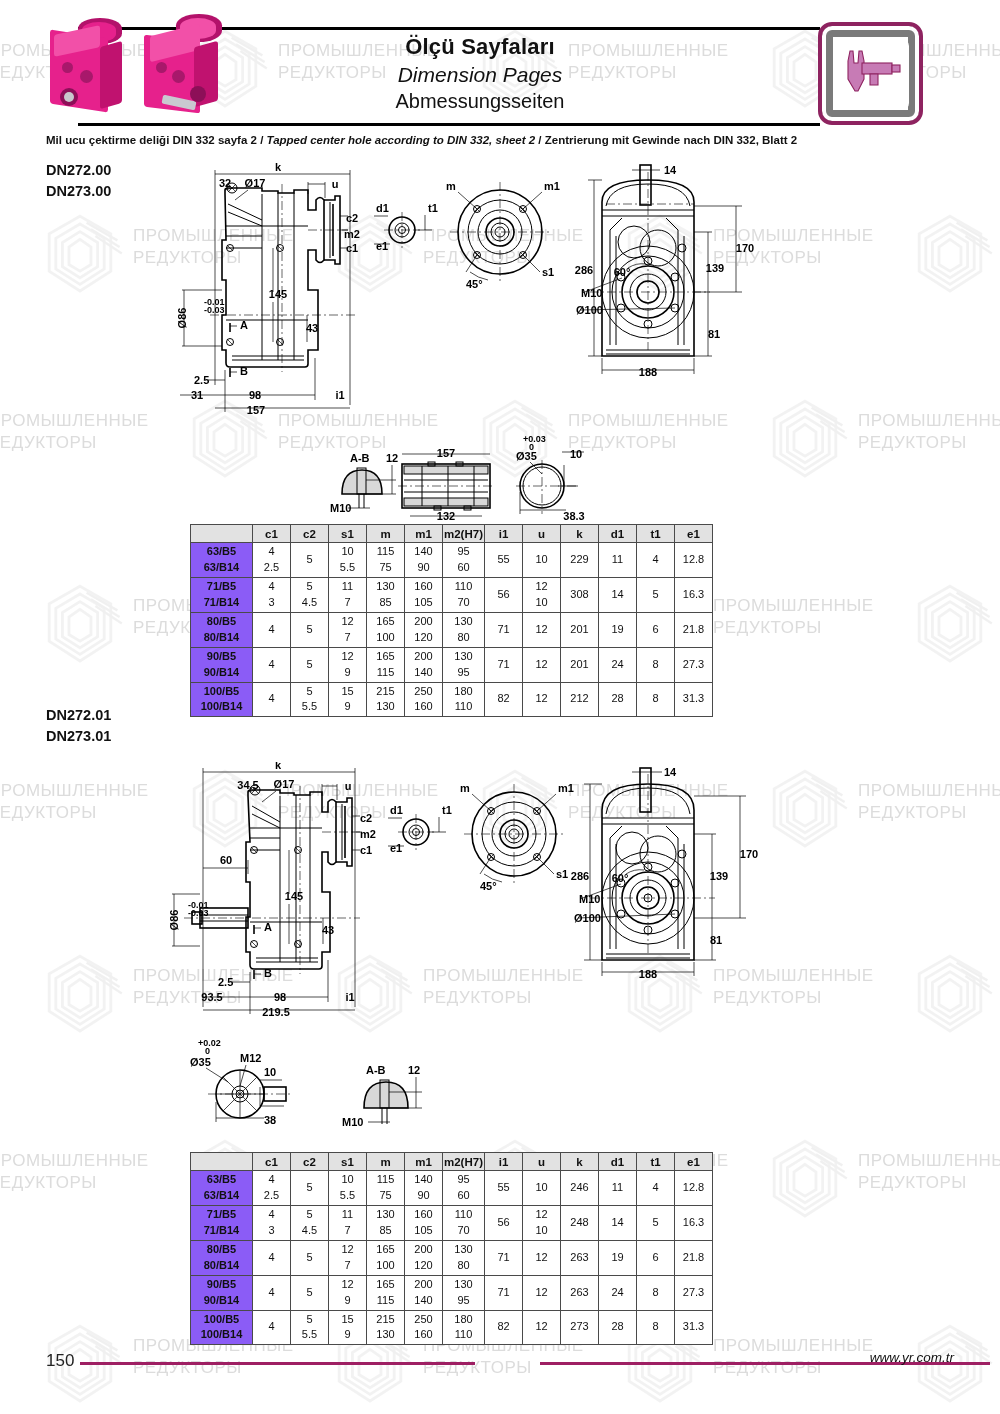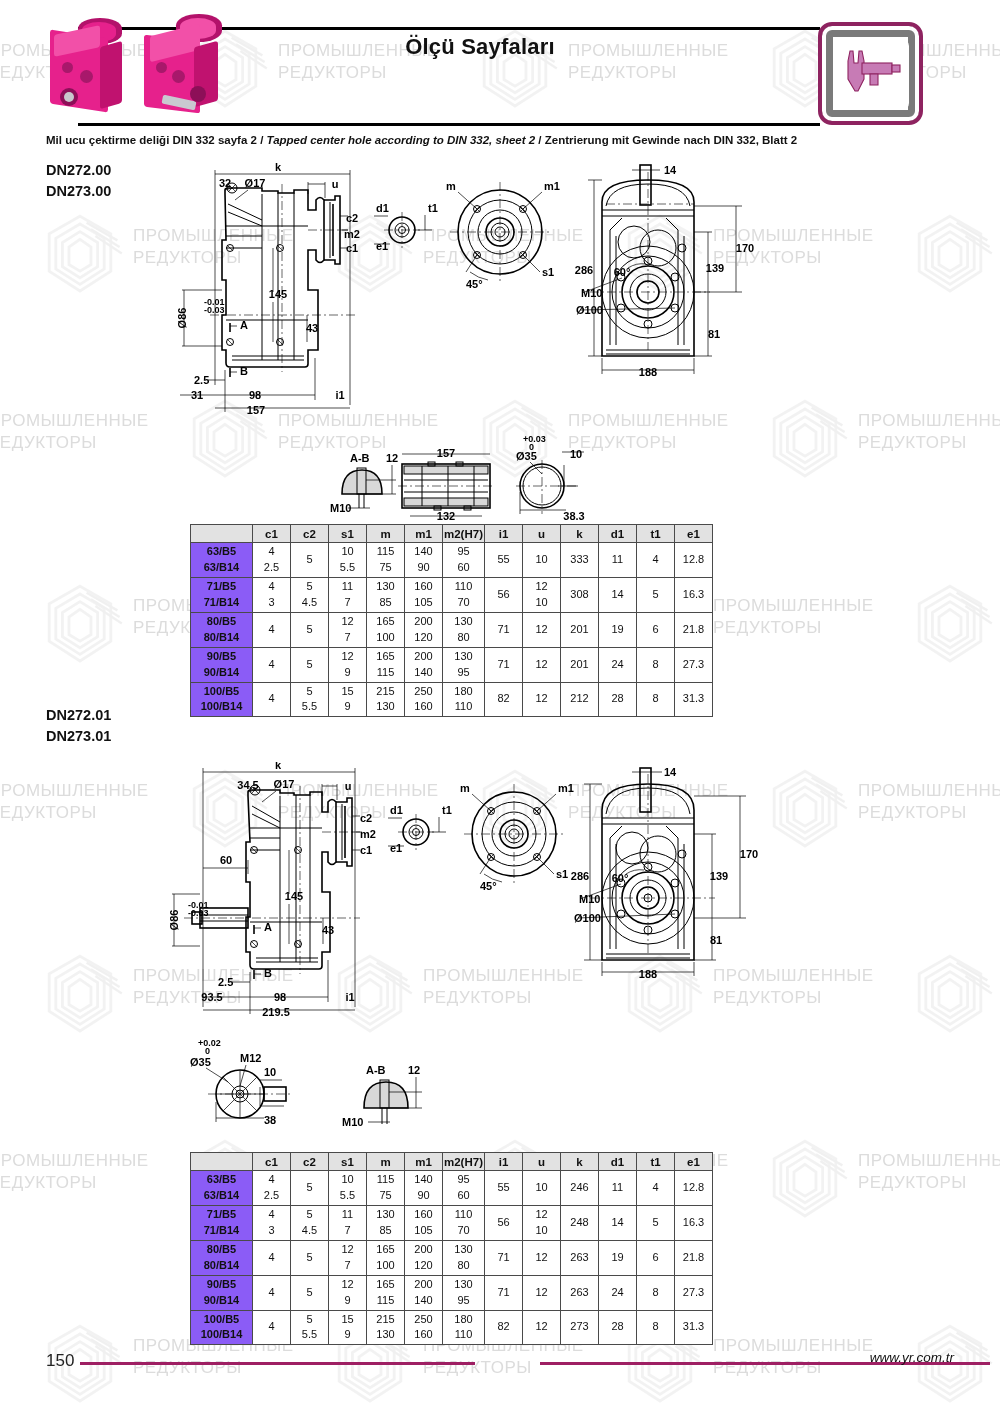--- a/index.html
+++ b/index.html
@@ -630,20 +630,22 @@
     <div class="body light" style="left:10px;top:16px;width:50px;height:26px;transform:skewY(-14deg);"></div>
     <div class="body dark" style="left:54px;top:30px;width:24px;height:60px;transform:skewY(-15deg);"></div>
     <div class="hole" style="left:16px;top:48px;width:11px;height:11px;"></div>
     <div class="hole" style="left:32px;top:56px;width:13px;height:13px;"></div>
     <div class="shaft" style="left:22px;top:84px;width:34px;height:9px;transform:rotate(12deg);"></div>
     <div class="hole" style="left:50px;top:72px;width:16px;height:16px;background:#8d0f58;"></div>
   </div>
 
   <div id="title-block">
     <div id="title-tr">Ölçü Sayfaları</div>
+    <div id="title-en">Dimension Pages</div>
+    <div id="title-de">Abmessungsseiten</div>
   </div>
 
   <div id="caliper-box">
     <div id="caliper-inner">
       <svg width="73" height="71" viewBox="0 0 73 71">
         <g fill="#c77bb5" stroke="#8e2360" stroke-width="1.1">
           <path d="M12 22 L14 12 L17 12 L18 24 L22 24 L23 12 L26 12 L28 22 L28 40 L22 52 L19 52 L12 40 Z"></path>
           <rect x="26" y="24" width="30" height="11"></rect>
           <rect x="56" y="26" width="8" height="7"></rect>
           <path d="M34 35 L34 46 L42 46 L42 35 Z"></path>
@@ -966,21 +968,21 @@
         <td>
           <span class="two">140</span>
           <span class="two">90</span>
         </td>
         <td>
           <span class="two">95</span>
           <span class="two">60</span>
         </td>
         <td>55</td>
         <td>10</td>
-        <td>333</td>
+        <td>229</td>
         <td>11</td>
         <td>4</td>
         <td>12.8</td>
       </tr>
       <tr>
         <td class="rowhead">
           <span class="two">71/B5</span>
           <span class="two">71/B14</span>
         </td>
         <td>

